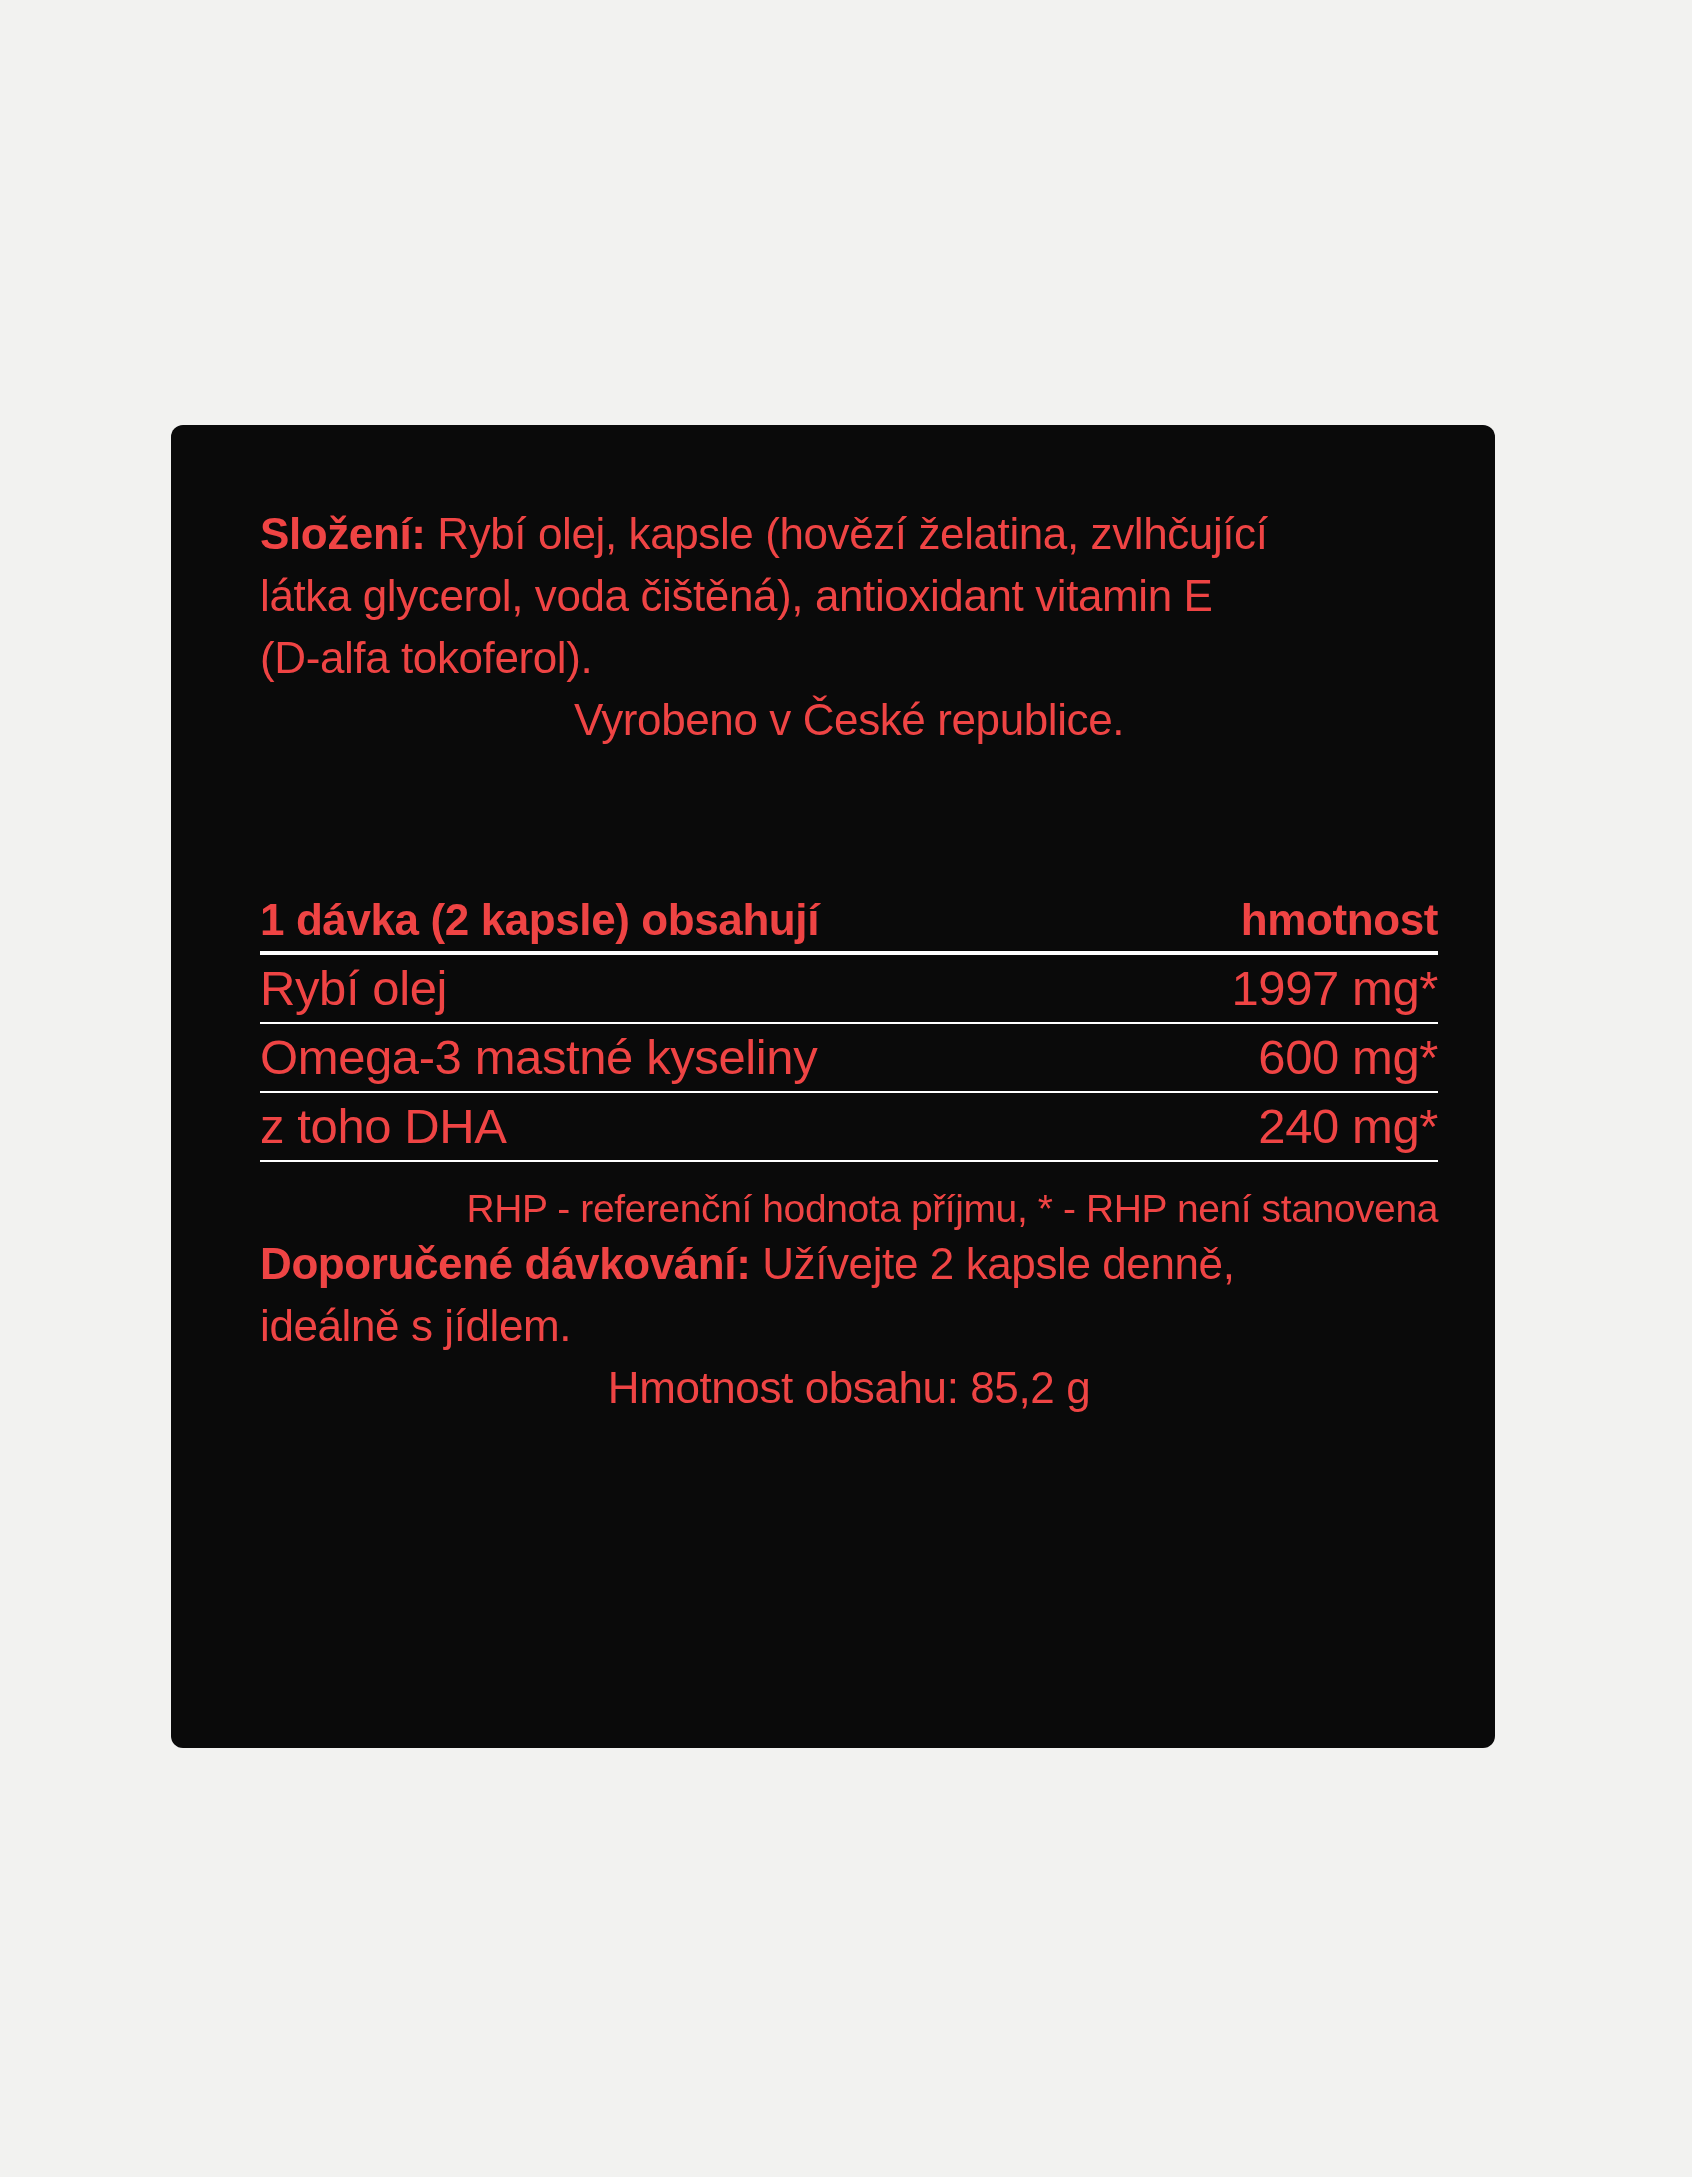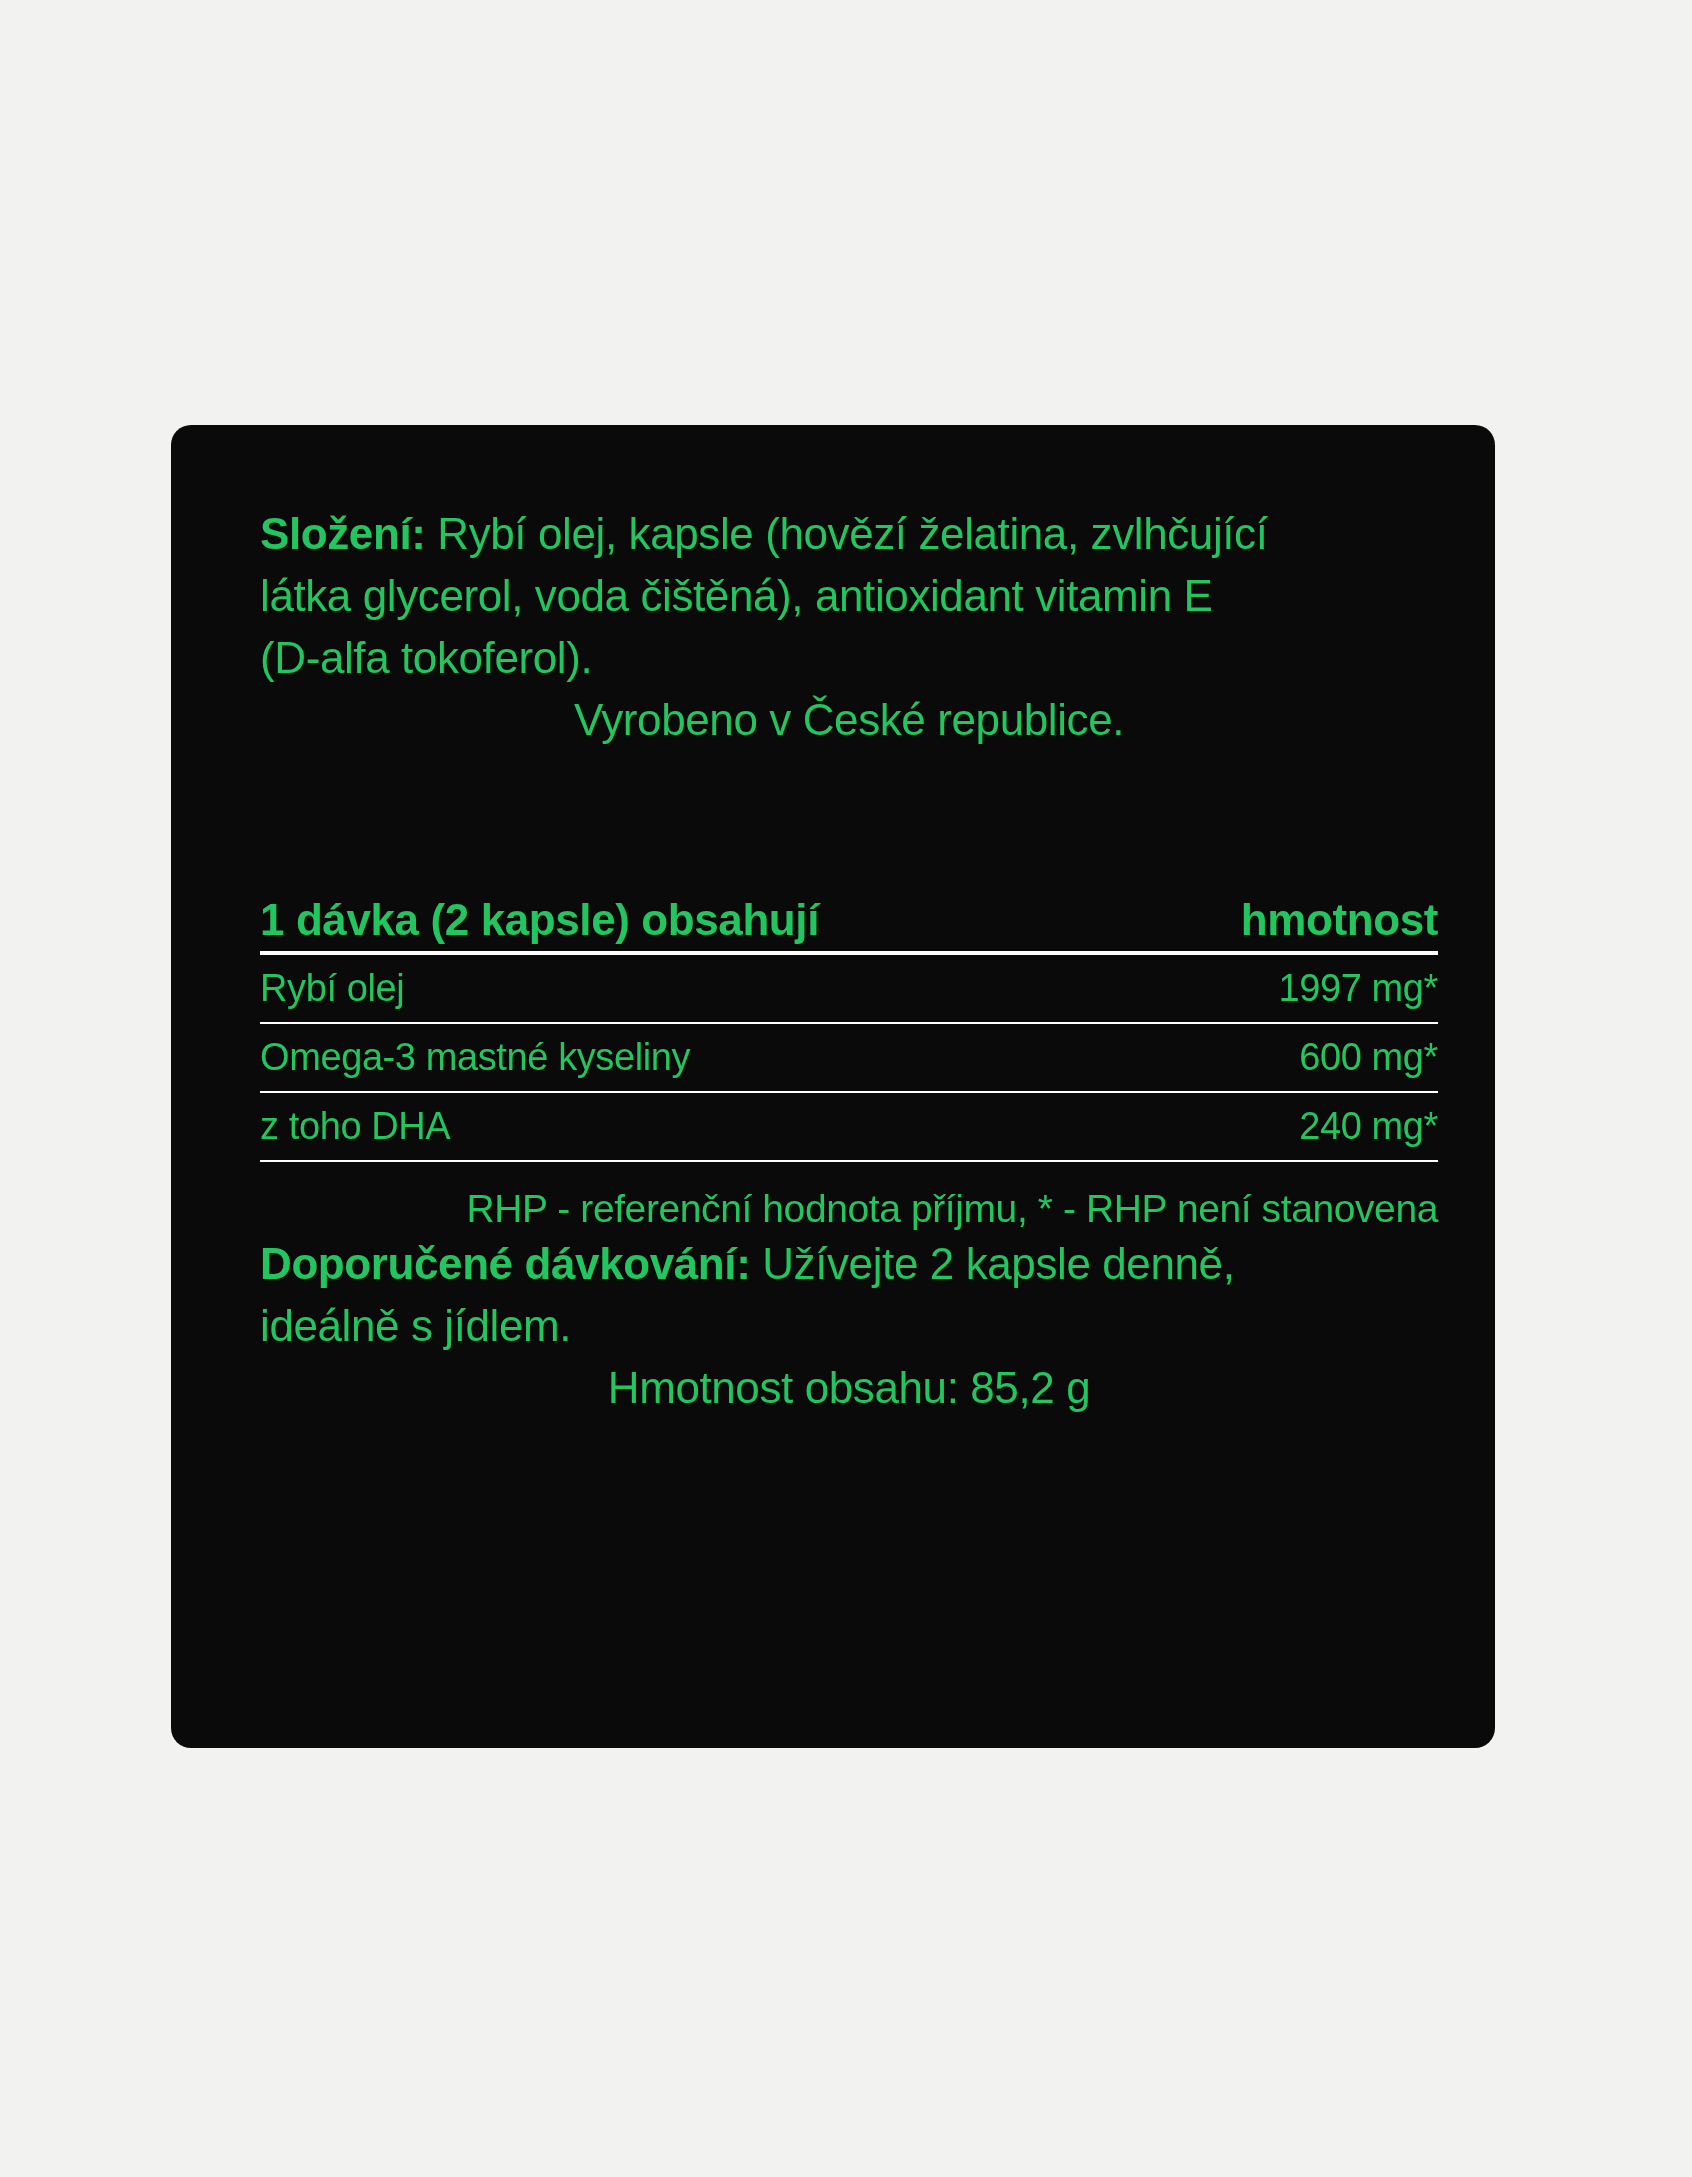--- a/index.html
+++ b/index.html
@@ -15,23 +15,23 @@
     font-family: "Liberation Sans", sans-serif;
   }
   .label-box {
     position: absolute;
     left: 171px;
     top: 425px;
     width: 1324px;
     height: 1323px;
     box-sizing: border-box;
     background: #0a0a0a;
-    border-radius: 20px;
+    border-radius: 12px;
     padding: 78px 57px 0 89px;
-    color: #22c55e;
+    color: #ef4444;
     letter-spacing: -0.4px;
   }
   .label-box p {
     margin: 0;
     font-size: 44px;
     line-height: 62px;
   }
   .pre {
     white-space: pre-line;
   }
@@ -46,21 +46,21 @@
     align-items: baseline;
     font-size: 44px;
     line-height: 62px;
     font-weight: bold;
     border-bottom: 4.4px solid #ffffff;
   }
   .t-row {
     display: flex;
     justify-content: space-between;
     align-items: baseline;
-    font-size: 38px;
+    font-size: 49px;
     line-height: 67px;
     border-bottom: 2.6px solid #ffffff;
   }
   .t-footnote {
     margin-top: 22px;
     font-size: 39px;
     line-height: 49px;
   }
 
   .dosage { margin-top: 124px; }

